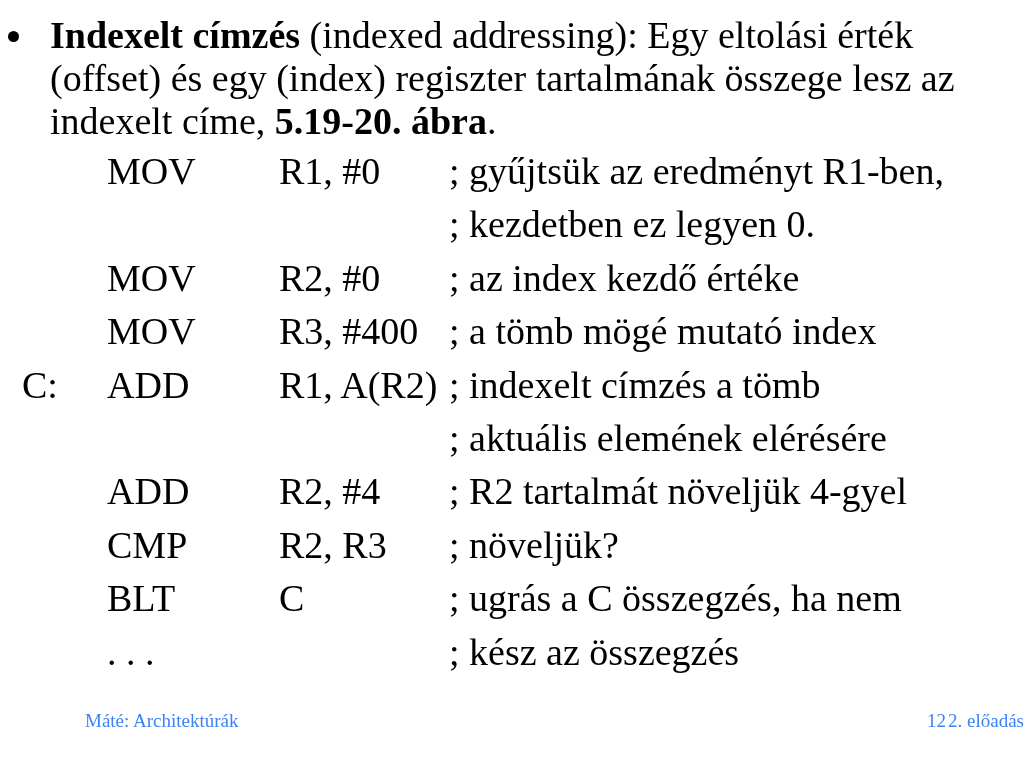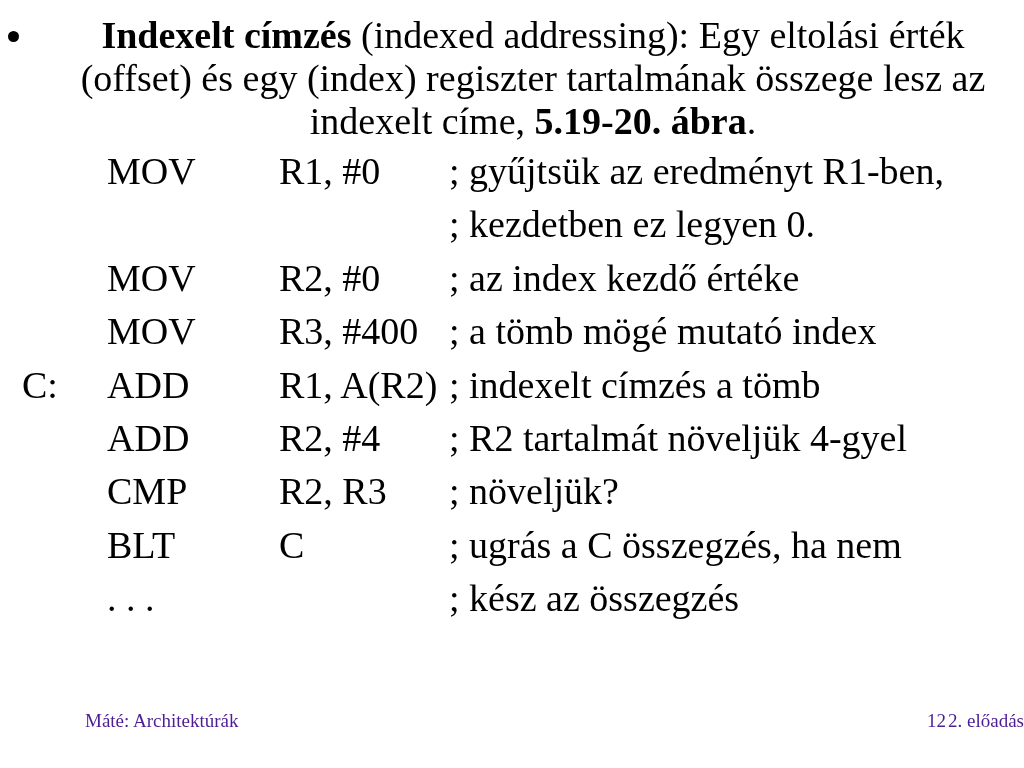--- a/index.html
+++ b/index.html
@@ -18,21 +18,21 @@
   }
   
   .intro {
     position: absolute;
     left: 50px;
     top: 14px;
     right: 8px;
     font-size: 38px;
     line-height: 43px;
   }
-  .intro-line { white-space: nowrap; text-align: center; }
+  .intro-line { white-space: nowrap; }
   .b { font-weight: bold; }
   .bullet {
     position: absolute;
     left: 8px;
     top: 31px;
     width: 11px;
     height: 11px;
     border-radius: 50%;
     background: #000000;
   }
@@ -51,21 +51,21 @@
     padding-left: 10px;
     white-space: pre;
   }
   .code-row span { overflow: visible; }
   
   .footer-left, .footer-center, .footer-right {
     position: absolute;
     top: 707px;
     font-size: 19px;
     line-height: 27px;
-    color: #4c1d95;
+    color: #3b82f6;
   }
   .footer-left { left: 85px; }
   .footer-center { left: 0; width: 100%; text-align: right; }
   .footer-right { right: 78px; }
 </style>
 </head>
 <body>
 
 <div class="slide">
 
@@ -76,21 +76,21 @@
       <div class="intro-line"><span>(offset) és egy (index) regiszter tartalmának összege lesz az</span></div>
       <div class="intro-line"><span>indexelt címe, </span><span class="b">5.19-20. ábra</span><span>.</span></div>
     </div>
 
   <div class="code" id="code-listing">
       <div class="code-row"><span></span><span>MOV</span><span>R1, #0</span><span>; gyűjtsük az eredményt R1-ben,</span></div>
       <div class="code-row"><span></span><span></span><span></span><span>; kezdetben ez legyen 0.</span></div>
       <div class="code-row"><span></span><span>MOV</span><span>R2, #0</span><span>; az index kezdő értéke</span></div>
       <div class="code-row"><span></span><span>MOV</span><span>R3, #400</span><span>; a tömb mögé mutató index</span></div>
       <div class="code-row"><span>C:</span><span>ADD</span><span>R1, A(R2)</span><span>; indexelt címzés a tömb</span></div>
-      <div class="code-row"><span></span><span></span><span></span></div>
+      <div class="code-row"><span></span><span></span><span></span><span>; aktuális elemének elérésére</span></div>
       <div class="code-row"><span></span><span>ADD</span><span>R2, #4</span><span>; R2 tartalmát növeljük 4-gyel</span></div>
       <div class="code-row"><span></span><span>CMP</span><span>R2, R3</span><span>; növeljük?</span></div>
       <div class="code-row"><span></span><span>BLT</span><span>C</span><span>; ugrás a C összegzés, ha nem</span></div>
       <div class="code-row"><span></span><span>. . .</span><span></span><span>; kész az összegzés</span></div>
     </div>
 
   <span class="footer-left">Máté: Architektúrák</span>
   <span class="footer-center">2. előadás</span>
   <span class="footer-right">12</span>
 

